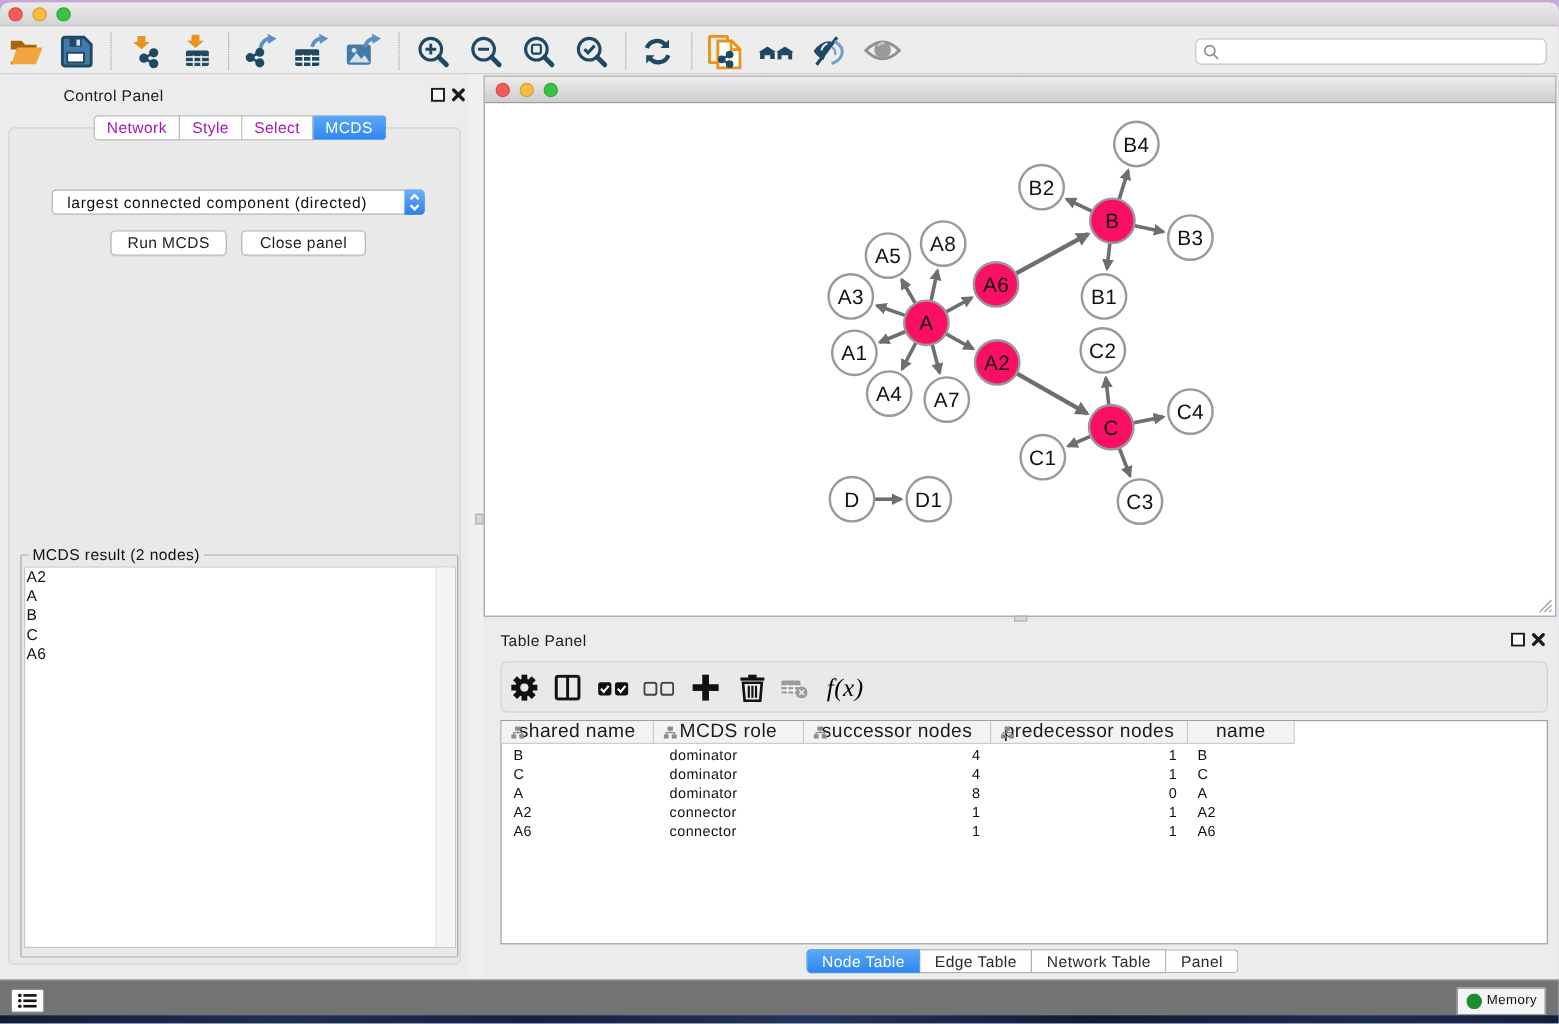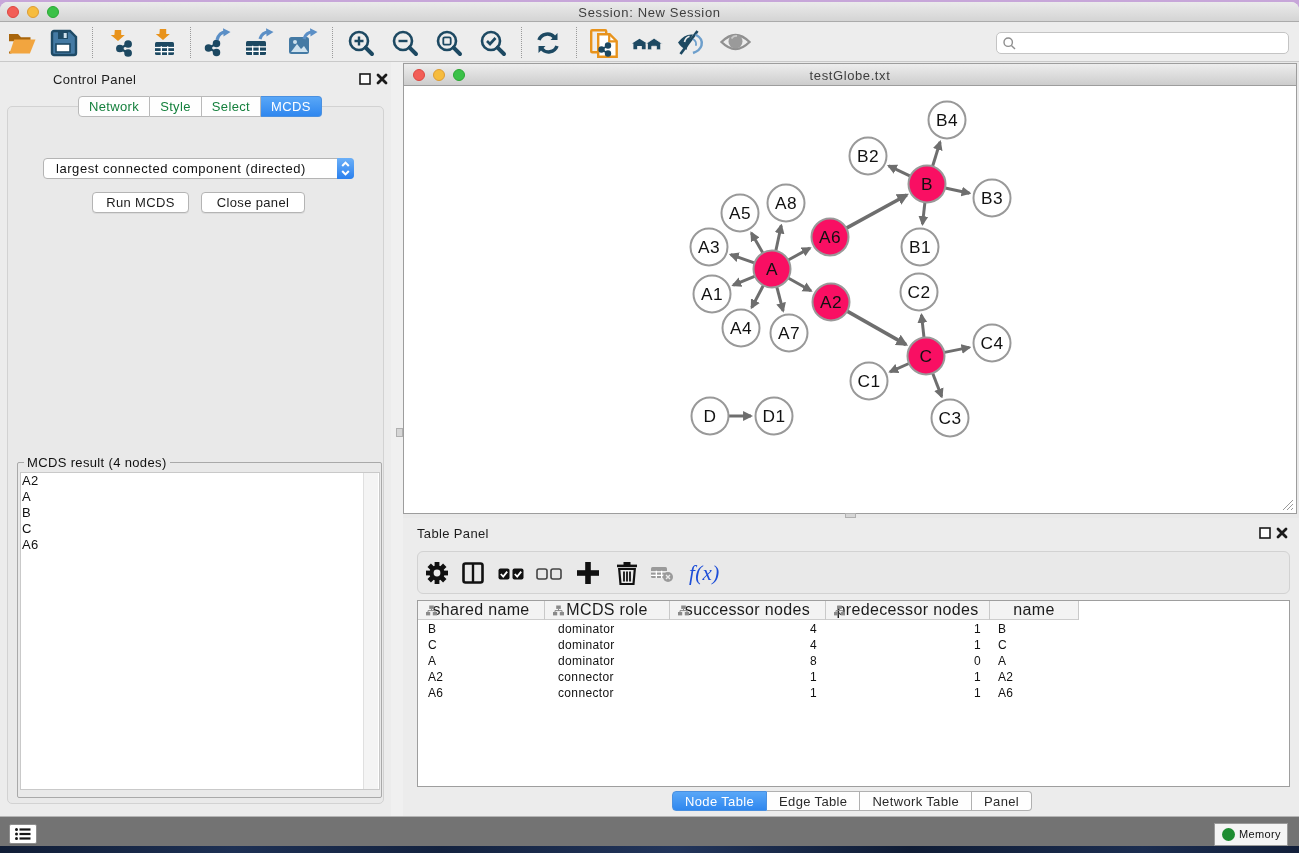--- a/index.html
+++ b/index.html
@@ -16,21 +16,21 @@
   .tl.y { background:#f6bc3e; border:0.5px solid #de9c33; }
   .tl.g { background:#3bc148; border:0.5px solid #2aa834; }
   #toolbar { position:absolute; left:0; top:23px; width:1299px; height:39px; background:#ededed; border-bottom:1px solid #c9c9c9; }
   .tsep { position:absolute; top:4px; height:31px; width:0; border-left:1px dotted #9a9a9a; }
   .ticon { position:absolute; top:0; }
   
   #cpanel { position:absolute; left:0; top:62px; width:391px; height:754px; background:#ececec; }
   #cpanel h3, #tpanel h3 { position:absolute; font-size:13px; font-weight:normal; color:#1d1d1d; }
   #cpbox { position:absolute; left:7px; top:44px; width:377px; height:698px; background:#e9e9e9; border:1px solid #d2d2d2; border-radius:5px; }
   #cptabs { position:absolute; left:78px; top:34px; height:21px; display:flex; }
-  #cptabs .tab { height:21px; line-height:20px; font-size:13px; color:#15803d; background:#fefefe; border:1px solid #b9b9b9; border-left:none; padding:0 10px; text-align:center; }
+  #cptabs .tab { height:21px; line-height:20px; font-size:13px; color:#a21caf; background:#fefefe; border:1px solid #b9b9b9; border-left:none; padding:0 10px; text-align:center; }
   #cptabs .tab:first-child { border-left:1px solid #b9b9b9; border-radius:4px 0 0 4px; }
   #cptabs .tab:last-child { border-radius:0 4px 4px 0; }
   #cptabs .tab.sel { background:linear-gradient(#59a7f7,#2f87ef); color:#fff; border-color:#4a90e0; }
   .btn { position:absolute; background:#fff; border:1px solid #b4b4b4; border-radius:4px; font-size:13px; color:#1d1d1d; text-align:center; box-shadow:0 1px 0 rgba(0,0,0,0.06); }
   #combo { position:absolute; left:43px; top:96px; width:311px; height:21px; background:#fff; border:1px solid #b4b4b4; border-radius:4px; font-size:13px; color:#111; line-height:19px; padding-left:12px; }
   #combo .stepper { position:absolute; right:-1px; top:-1px; width:17px; height:21px; border-radius:0 4px 4px 0; background:linear-gradient(#6cb0f8,#2a80ee); }
   #mcdsgrp { position:absolute; left:17px; top:400px; width:365px; height:336px; border:1px solid #a9a9a9; border-radius:2px; }
   #mcdsgrp .gtitle { position:absolute; left:6px; top:-8px; background:#e9e9e9; padding:0 3px; font-size:13px; color:#111; }
   #mcdslist { position:absolute; left:2px; top:9px; width:360px; height:318px; background:#fff; border:1px solid #c9c9c9; font-size:13px; color:#111; }
   #mcdslist .sb { position:absolute; right:1px; top:0; width:15px; height:100%; background:#f4f4f4; border-left:1px solid #e0e0e0; }
@@ -59,21 +59,20 @@
   #deskstrip { position:absolute; left:0; top:846px; width:1299px; height:7px;
     background:linear-gradient(90deg,#101d36,#1d3054 18%,#13223f 34%,#22355b 52%,#0f1c35 70%,#1b2d50 88%,#121f3a); }
 </style>
 </head>
 <body>
 <div id="win"></div>
 <div id="titlebar">
   <span class="tl r" style="left:7px"></span>
   <span class="tl y" style="left:27px"></span>
   <span class="tl g" style="left:47px"></span>
-  <div class="title">Session: New Session</div>
 </div>
 <div id="toolbar">
   <div class="tsep" style="left:92px"></div>
     <div class="tsep" style="left:190px"></div>
     <div class="tsep" style="left:332px"></div>
     <div class="tsep" style="left:521px"></div>
     <div class="tsep" style="left:576px"></div>
 <svg class="ticon" style="left:7px;top:6px" width="29" height="27" viewBox="0 0 29 27">
       <path d="M2 5 h9 l3 3.2 h9.5 v4 h-21.5 z" fill="#a8650c"></path>
       <path d="M2 5 v17.5 h3.5 l-1.2 2 h-2.3 z" fill="#a8650c"></path>
@@ -212,39 +211,38 @@
   </div>
   <div id="combo"><span style="letter-spacing:0.55px">largest connected component (directed)</span>
     <div class="stepper"><svg width="17" height="21" viewBox="0 0 17 21">
           <path d="M5.2 8 L8.5 4.6 L11.8 8" fill="none" stroke="#fff" stroke-width="2"></path>
           <path d="M5.2 13 L8.5 16.4 L11.8 13" fill="none" stroke="#fff" stroke-width="2"></path>
         </svg></div>
   </div>
   <div class="btn" style="left:92px; top:130px; width:97px; height:21px; line-height:20px;">Run MCDS</div>
   <div class="btn" style="left:201px; top:130px; width:104px; height:21px; line-height:20px;">Close panel</div>
   <div id="mcdsgrp">
-    <div class="gtitle">MCDS result (4 nodes)</div>
+    <div class="gtitle">MCDS result (2 nodes)</div>
     <div id="mcdslist">
       <div class="sb"></div>
       <div class="it">A2</div>
         <div class="it">A</div>
         <div class="it">B</div>
         <div class="it">C</div>
         <div class="it">A6</div>
     </div>
   </div>
 </div>
 <div id="desk"></div>
 <div id="divider"></div>
 <div id="iframe">
   <div id="ititle">
     <span class="tl r" style="left:9px; top:5px;"></span>
     <span class="tl y" style="left:29px; top:5px;"></span>
     <span class="tl g" style="left:49px; top:5px;"></span>
-    <div class="title">testGlobe.txt</div>
   </div>
   <svg style="position:absolute;right:2px;bottom:2px" width="12" height="12" viewBox="0 0 12 12">
       <path d="M11 1 L1 11 M11 5 L5 11 M11 9 L9 11" stroke="#9a9a9a" stroke-width="1" fill="none"></path>
     </svg>
 </div>
 <svg id="graph" style="position:absolute;left:404px;top:86px" width="893" height="427" viewBox="404 86 893 427">
 <defs>
       <marker id="ah" viewBox="0 0 10 10" refX="8" refY="5" markerWidth="3.3" markerHeight="3.9" orient="auto">
         <path d="M0,0 L10,5 L0,10 z" fill="#6e6e6e"></path>
       </marker>
@@ -361,21 +359,21 @@
       <rect x="0" y="3" width="16" height="11" rx="1.5" fill="#9a9a9a"></rect>
       <g stroke="#fff" stroke-width="1.3">
         <line x1="0" y1="7.866666666666666" x2="16" y2="7.866666666666666"></line>
         <line x1="0" y1="11.333333333333332" x2="16" y2="11.333333333333332"></line>
         <line x1="5.333333333333333" y1="6.666666666666666" x2="5.333333333333333" y2="14"></line>
         <line x1="10.666666666666666" y1="6.666666666666666" x2="10.666666666666666" y2="14"></line>
       </g>
       <circle cx="17" cy="13" r="5" fill="#9a9a9a"></circle>
       <path d="M15 11 l4 4 M19 11 l-4 4" stroke="#e9e9e9" stroke-width="1.4"></path>
     </svg>
-    <div class="abs" style="left:271px;top:9px;font-family:'Liberation Serif',serif;font-style:italic;font-size:21px;color:#1d4ed8;">f(x)</div>
+    <div class="abs" style="left:271px;top:9px;font-family:'Liberation Serif',serif;font-style:italic;font-size:21px;color:#000000;">f(x)</div>
 </div>
 <div id="ttable">
   <div id="thead">
     <div class="hcell" style="left:0px;width:127px;"><svg width="11" height="11" viewBox="0 0 11 11" style="vertical-align:-1px;margin-right:5px">
           <g fill="#8a8a8a">
             <rect x="3.2" y="0.5" width="4.6" height="3.4"></rect>
             <rect x="0" y="7" width="4.2" height="3.4"></rect>
             <rect x="6.8" y="7" width="4.2" height="3.4"></rect>
           </g>
           <path d="M5.5 4 v1.6 M2 7 v-1.4 h7 v1.4" stroke="#8a8a8a" stroke-width="1" fill="none"></path>

